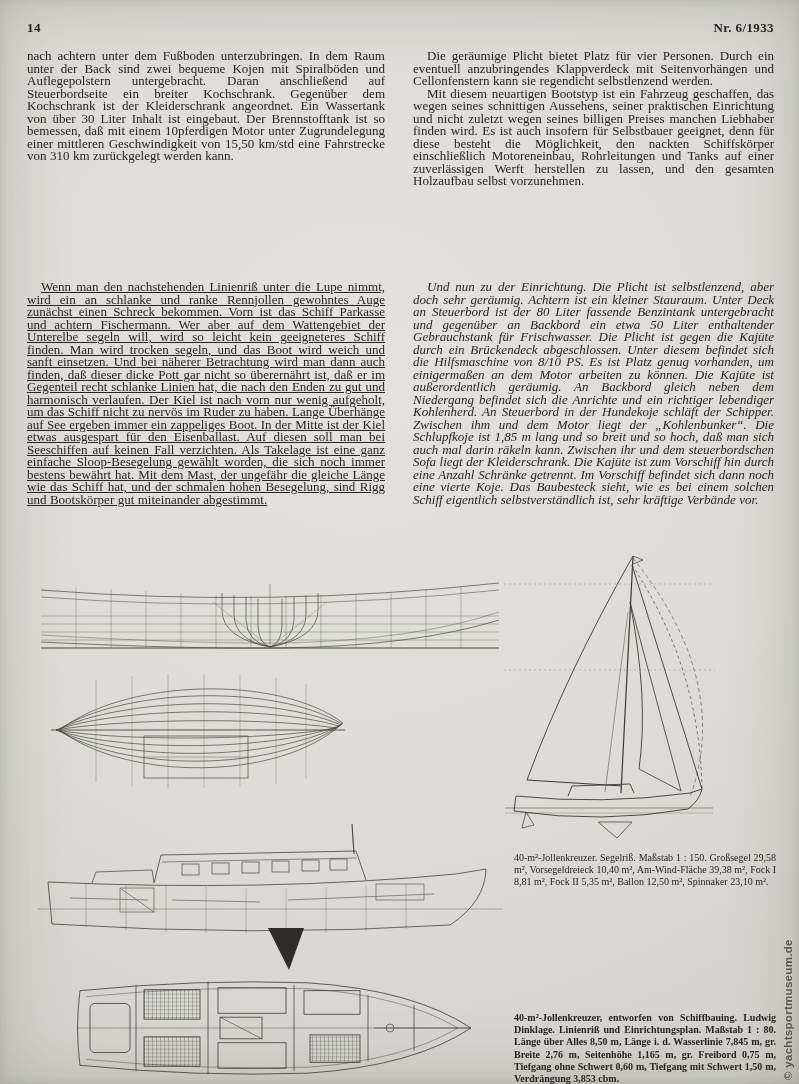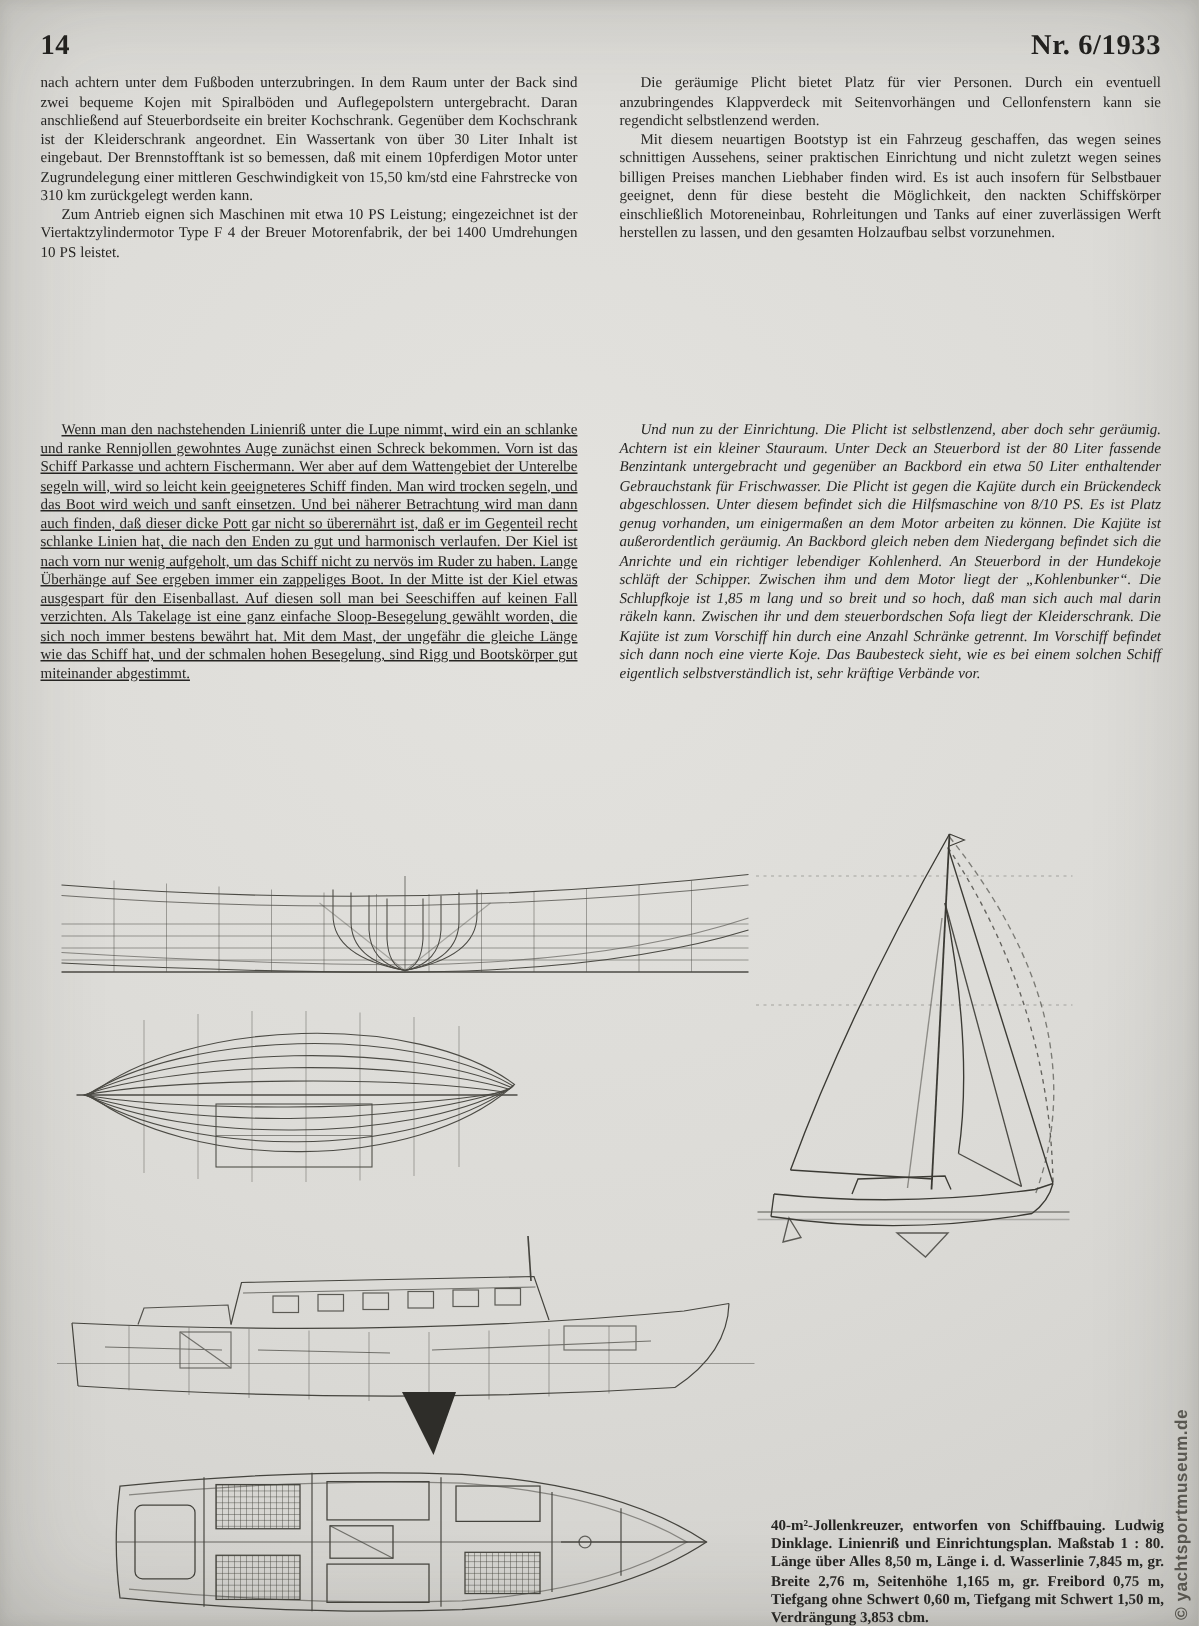--- a/index.html
+++ b/index.html
@@ -14,25 +14,25 @@
     color:#201f1d;
   }
   .page::after {
     content:""; position:absolute; inset:0; pointer-events:none;
     box-shadow: inset 0 0 70px rgba(60,58,50,0.22), inset 0 0 10px rgba(60,58,50,0.12);
   }
 
   .header {
     position:absolute; top:20px; left:27px; right:25px;
     display:flex; justify-content:space-between;
-    font-size:19px; font-weight:bold; letter-spacing:0.4px; color:#22211f;
+    font-size:13px; font-weight:bold; letter-spacing:0.4px; color:#22211f;
   }
 
   .col {
-    position:absolute; font-size:10px; line-height:12.5px;
+    position:absolute; font-size:13px; line-height:12.5px;
     text-align:justify; color:#262523; word-spacing:0.2px;
   }
   .col p { margin:0; }
   .indent { text-indent:14px; }
 
   #left-a  { left:27px;  top:50px;  width:358px; }
   #left-b  { left:27px;  top:281px; width:358px;text-decoration:underline; }
   #right-a { left:413px; top:50px;  width:361px; }
   #right-b { left:413px; top:281px; width:361px;font-style:italic; }
 
@@ -70,21 +70,20 @@
 
 <div class="page">
 
   <div class="header">
     <span>14</span>
     <span>Nr. 6/1933</span>
   </div>
 
   <div class="col" id="left-a">
     <p>nach achtern unter dem Fußboden unterzubringen. In dem Raum unter der Back sind zwei bequeme Kojen mit Spiralböden und Auflegepolstern untergebracht. Daran anschließend auf Steuerbordseite ein breiter Kochschrank. Gegenüber dem Kochschrank ist der Kleiderschrank angeordnet. Ein Wassertank von über 30 Liter Inhalt ist eingebaut. Der Brennstofftank ist so bemessen, daß mit einem 10pferdigen Motor unter Zugrundelegung einer mittleren Geschwindigkeit von 15,50 km/std eine Fahrstrecke von 310 km zurückgelegt werden kann.</p>
-    <p class="indent">Zum Antrieb eignen sich Maschinen mit etwa 10 PS Leistung; eingezeichnet ist der Viertaktzylindermotor Type F 4 der Breuer Motorenfabrik, der bei 1400 Umdrehungen 10 PS leistet.</p>
   </div>
 
 
   <div class="col" id="left-b">
     <p class="indent">Wenn man den nachstehenden Linienriß unter die Lupe nimmt, wird ein an schlanke und ranke Rennjollen gewohntes Auge zunächst einen Schreck bekommen. Vorn ist das Schiff Parkasse und achtern Fischermann. Wer aber auf dem Wattengebiet der Unterelbe segeln will, wird so leicht kein geeigneteres Schiff finden. Man wird trocken segeln, und das Boot wird weich und sanft einsetzen. Und bei näherer Betrachtung wird man dann auch finden, daß dieser dicke Pott gar nicht so überernährt ist, daß er im Gegenteil recht schlanke Linien hat, die nach den Enden zu gut und harmonisch verlaufen. Der Kiel ist nach vorn nur wenig aufgeholt, um das Schiff nicht zu nervös im Ruder zu haben. Lange Überhänge auf See ergeben immer ein zappeliges Boot. In der Mitte ist der Kiel etwas ausgespart für den Eisenballast. Auf diesen soll man bei Seeschiffen auf keinen Fall verzichten. Als Takelage ist eine ganz einfache Sloop-Besegelung gewählt worden, die sich noch immer bestens bewährt hat. Mit dem Mast, der ungefähr die gleiche Länge wie das Schiff hat, und der schmalen hohen Besegelung, sind Rigg und Bootskörper gut miteinander abgestimmt.</p>
   </div>
 
   <div class="col" id="right-a">
     <p class="indent">Die geräumige Plicht bietet Platz für vier Personen. Durch ein eventuell anzubringendes Klappverdeck mit Seitenvorhängen und Cellonfenstern kann sie regendicht selbstlenzend werden.</p>
     <p class="indent">Mit diesem neuartigen Bootstyp ist ein Fahrzeug geschaffen, das wegen seines schnittigen Aussehens, seiner praktischen Einrichtung und nicht zuletzt wegen seines billigen Preises manchen Liebhaber finden wird. Es ist auch insofern für Selbstbauer geeignet, denn für diese besteht die Möglichkeit, den nackten Schiffskörper einschließlich Motoreneinbau, Rohrleitungen und Tanks auf einer zuverlässigen Werft herstellen zu lassen, und den gesamten Holzaufbau selbst vorzunehmen.</p>
@@ -262,17 +261,18 @@
         <path d="M200 239 Q197 251 186 259"></path>
         <line x1="3" y1="258" x2="211" y2="258" opacity="0.55"></line>
         <line x1="3" y1="263" x2="211" y2="263" opacity="0.3"></line>
         <path d="M66 246 L70 236 L128 234 L132 243"></path>
         <path d="M96 272 L130 272 L115 288 Z" opacity="0.8"></path>
         <path d="M24 262 L20 278 L32 275 Z" opacity="0.8"></path>
       </g>
     </svg>
   </figure>
 
+  <p class="caption" id="caption-sailplan">40-m²-Jollenkreuzer. Segelriß. Maßstab 1 : 150. Großsegel 29,58 m², Vorsegeldreieck 10,40 m², Am-Wind-Fläche 39,38 m², Fock I 8,81 m², Fock II 5,35 m², Ballon 12,50 m², Spinnaker 23,10 m².</p>
   <p class="caption" id="caption-linesplan">40-m²-Jollenkreuzer, entworfen von Schiffbauing. Ludwig Dinklage. Linienriß und Einrichtungsplan. Maßstab 1 : 80. Länge über Alles 8,50 m, Länge i. d. Wasserlinie 7,845 m, gr. Breite 2,76 m, Seitenhöhe 1,165 m, gr. Freibord 0,75 m, Tiefgang ohne Schwert 0,60 m, Tiefgang mit Schwert 1,50 m, Verdrängung 3,853 cbm.</p>
 
   <div class="watermark">© yachtsportmuseum.de</div>
 
 </div>
 
 </body></html>

